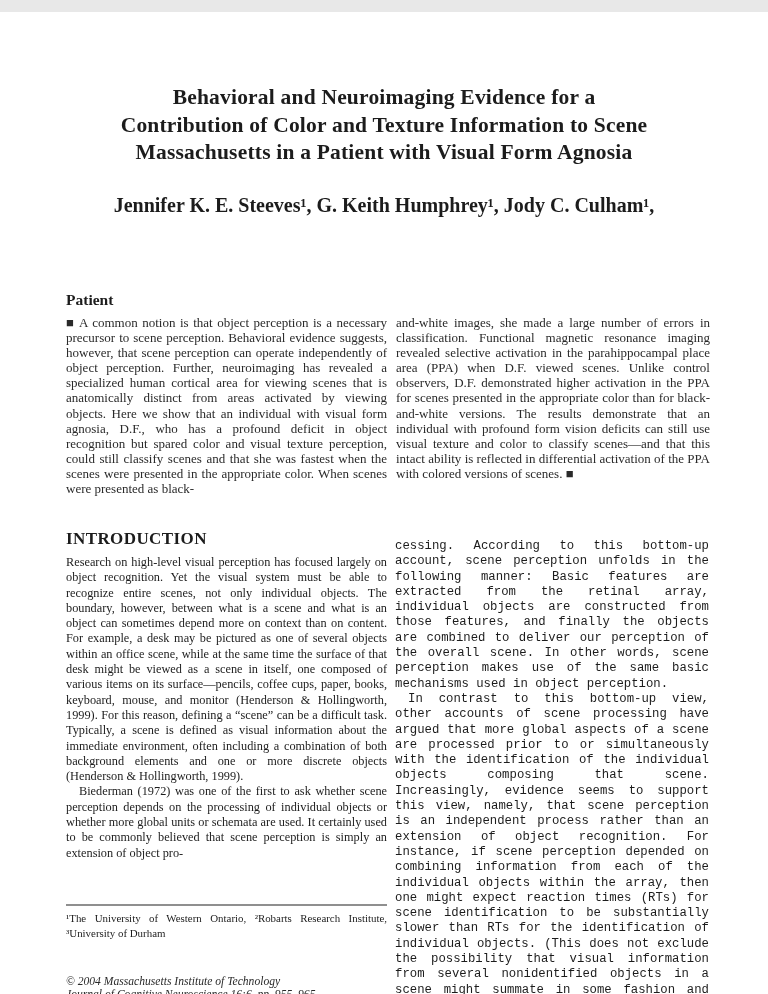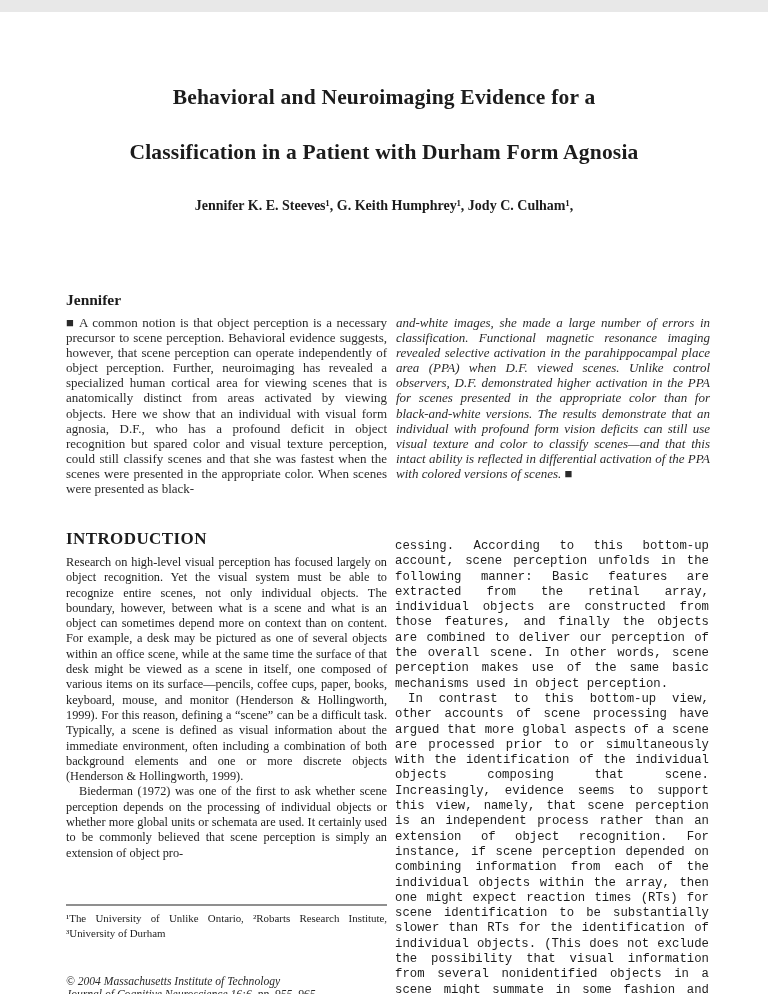--- a/index.html
+++ b/index.html
@@ -25,41 +25,41 @@
     line-height: 27.5px;
     letter-spacing: 0.2px;
   }
   .authors {
     position: absolute;
     top: 183px;
     left: 60px;
     right: 60px;
     text-align: center;
     font-weight: bold;
-    font-size: 14px;
+    font-size: 20px;
     line-height: 21px;
   }
   .abstract-heading {
     position: absolute;
     top: 279px;
     left: 66px;
     font-weight: bold;
     font-size: 15.5px;
   }
   .col {
     position: absolute;
     text-align: justify;
   }
   .abstract-col {
     font-size: 13px;
     line-height: 15.1px;
     color: #2a2a2a;
   }
   .abs-left  { top: 303px; left: 66px;  width: 321px; }
-  .abs-right { top: 303px; left: 396px; width: 314px; font-style: italic; }
+  .abs-right { top: 303px; left: 396px; width: 314px; }
   .intro-heading {
     position: absolute;
     top: 517px;
     left: 66px;
     font-weight: bold;
     font-size: 17px;
     letter-spacing: 0.4px;
   }
   .body-col {
     font-size: 12.3px;
@@ -98,46 +98,46 @@
     flex-direction: column;
   }
 </style>
 </head>
 <body>
 
 <div class="page">
 
   <h1 class="article-title">
     <span>Behavioral and Neuroimaging Evidence for a</span><br>
-    <br>
-    <span>Classification in a Patient with Durham Form Agnosia</span>
+    <span>Contribution of Color and Texture Information to Scene</span><br>
+    <span>Massachusetts in a Patient with Visual Form Agnosia</span>
   </h1>
 
   <div class="authors">
     <span>Jennifer K. E. Steeves¹, G. Keith Humphrey¹, Jody C. Culham¹,</span><br>
   </div>
 
-  <h2 class="abstract-heading">Jennifer</h2>
+  <h2 class="abstract-heading">Patient</h2>
 
   <div class="col abstract-col abs-left">■ A common notion is that object perception is a necessary precursor to scene perception. Behavioral evidence suggests, however, that scene perception can operate independently of object perception. Further, neuroimaging has revealed a specialized human cortical area for viewing scenes that is anatomically distinct from areas activated by viewing objects. Here we show that an individual with visual form agnosia, D.F., who has a profound deficit in object recognition but spared color and visual texture perception, could still classify scenes and that she was fastest when the scenes were presented in the appropriate color. When scenes were presented as black-</div>
   <div class="col abstract-col abs-right">and-white images, she made a large number of errors in classification. Functional magnetic resonance imaging revealed selective activation in the parahippocampal place area (PPA) when D.F. viewed scenes. Unlike control observers, D.F. demonstrated higher activation in the PPA for scenes presented in the appropriate color than for black-and-white versions. The results demonstrate that an individual with profound form vision deficits can still use visual texture and color to classify scenes—and that this intact ability is reflected in differential activation of the PPA with colored versions of scenes. ■</div>
 
   <h2 class="intro-heading">INTRODUCTION</h2>
 
   <div class="col body-col body-left">
     <p>Research on high-level visual perception has focused largely on object recognition. Yet the visual system must be able to recognize entire scenes, not only individual objects. The boundary, however, between what is a scene and what is an object can sometimes depend more on context than on content. For example, a desk may be pictured as one of several objects within an office scene, while at the same time the surface of that desk might be viewed as a scene in itself, one composed of various items on its surface—pencils, coffee cups, paper, books, keyboard, mouse, and monitor (Henderson &amp; Hollingworth, 1999). For this reason, defining a “scene” can be a difficult task. Typically, a scene is defined as visual information about the immediate environment, often including a combination of both background elements and one or more discrete objects (Henderson &amp; Hollingworth, 1999).</p>
     <p class="indent">Biederman (1972) was one of the first to ask whether scene perception depends on the processing of individual objects or whether more global units or schemata are used. It certainly used to be commonly believed that scene perception is simply an extension of object pro-</p>
   </div>
 
   <div class="col body-col body-right">
     <p>cessing. According to this bottom-up account, scene perception unfolds in the following manner: Basic features are extracted from the retinal array, individual objects are constructed from those features, and finally the objects are combined to deliver our perception of the overall scene. In other words, scene perception makes use of the same basic mechanisms used in object perception.</p>
     <p class="indent">In contrast to this bottom-up view, other accounts of scene processing have argued that more global aspects of a scene are processed prior to or simultaneously with the identification of the individual objects composing that scene. Increasingly, evidence seems to support this view, namely, that scene perception is an independent process rather than an extension of object recognition. For instance, if scene perception depended on combining information from each of the individual objects within the array, then one might expect reaction times (RTs) for scene identification to be substantially slower than RTs for the identification of individual objects. (This does not exclude the possibility that visual information from several nonidentified objects in a scene might summate in some fashion and give rise to scene identification in the absence of object identification.) Moreover, one might also expect scene processing to occur in the direction of fine-to-coarse spatial scales, where fine details would be initially extracted to identify</p>
   </div>
 
   <div class="footnote-rule"></div>
-  <div class="footnote">¹The University of Unlike Ontario, ²Robarts Research Institute, ³University of Durham</div>
+  <div class="footnote">¹The University of Western Ontario, ²Robarts Research Institute, ³University of Durham</div>
 
   <div class="page-footer">
     <span>© 2004 Massachusetts Institute of Technology</span>
     <span>Journal of Cognitive Neuroscience 16:6, pp. 955–965</span>
   </div>
 
 </div>
 
 </body></html>

